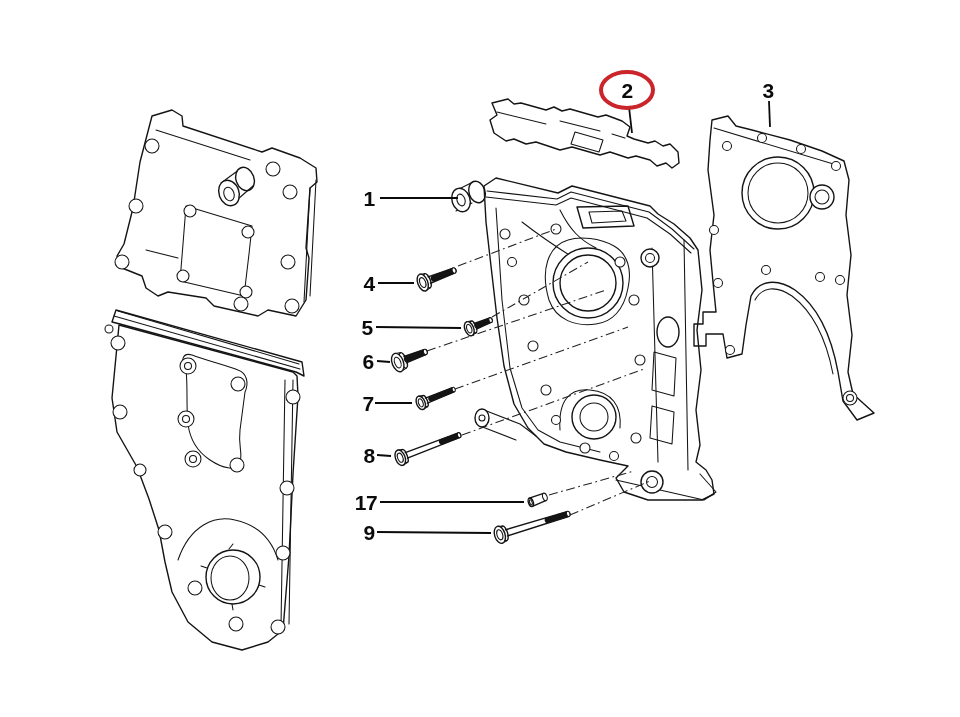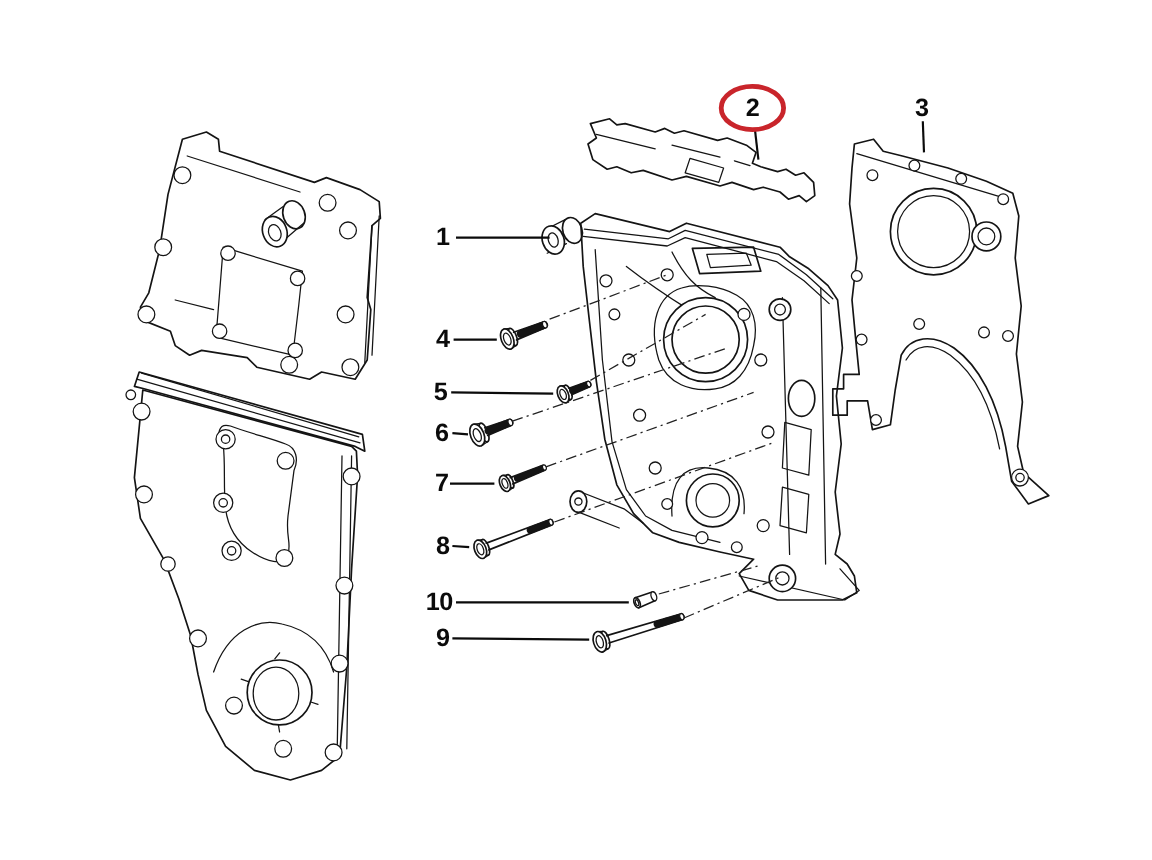--- a/index.html
+++ b/index.html
@@ -308,14 +308,14 @@
 
 <div class="callout" style="left:369px;top:198px">1</div>
 <div class="callout" style="left:627px;top:90px">2</div>
 <div class="callout" style="left:768px;top:90px">3</div>
 <div class="callout" style="left:369px;top:283px">4</div>
 <div class="callout" style="left:367px;top:327px">5</div>
 <div class="callout" style="left:368px;top:361px">6</div>
 <div class="callout" style="left:368px;top:403px">7</div>
 <div class="callout" style="left:369px;top:455px">8</div>
 <div class="callout" style="left:369px;top:532px">9</div>
-<div class="callout" style="left:366px;top:502px">10</div>
+<div class="callout" style="left:366px;top:502px">17</div>
 </div>
 
 </body></html>

